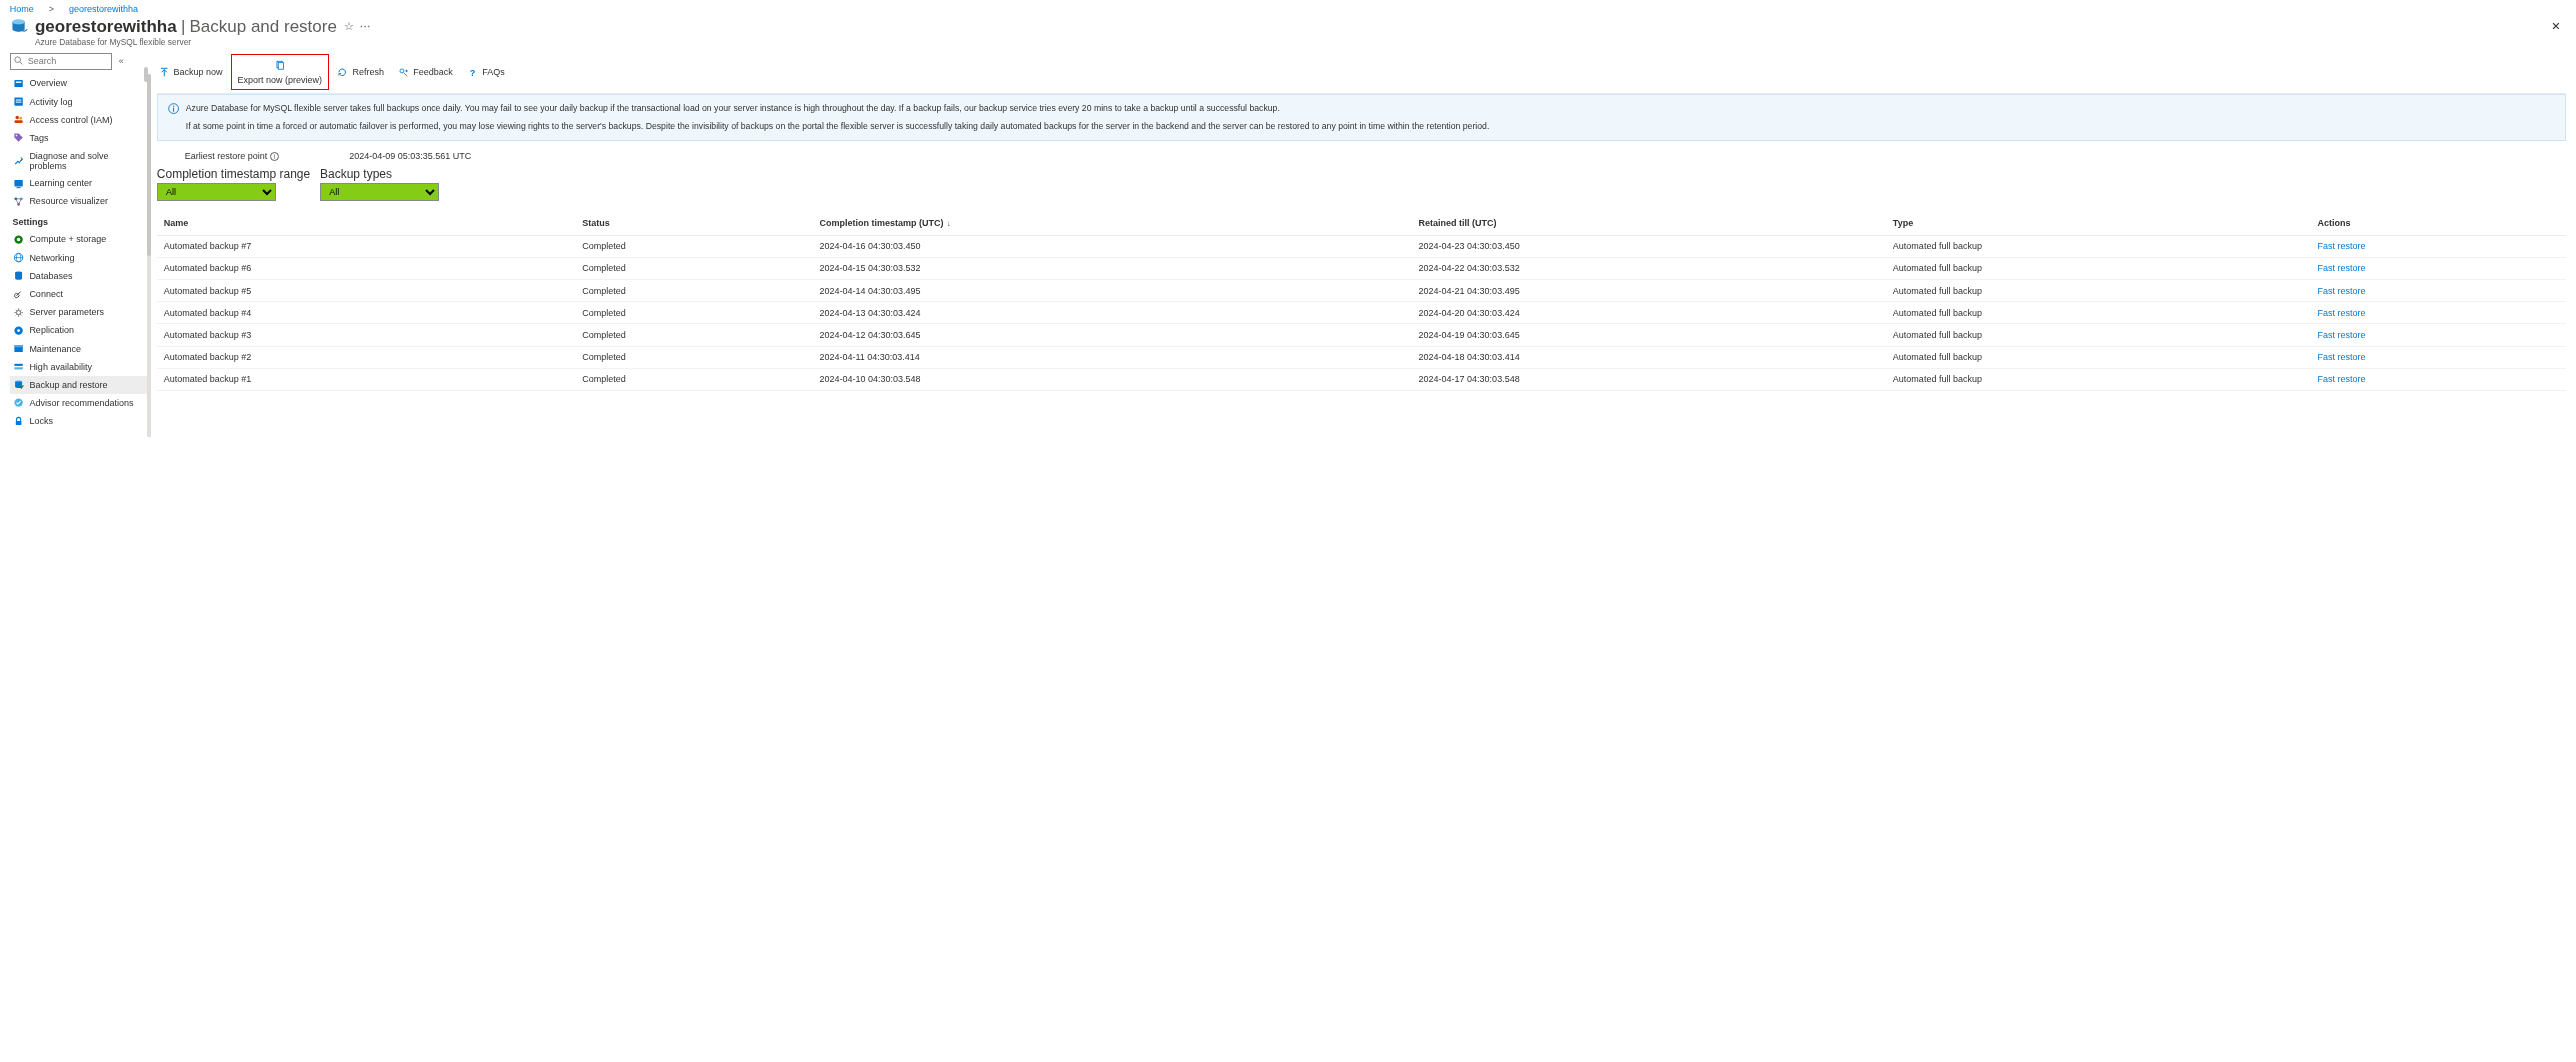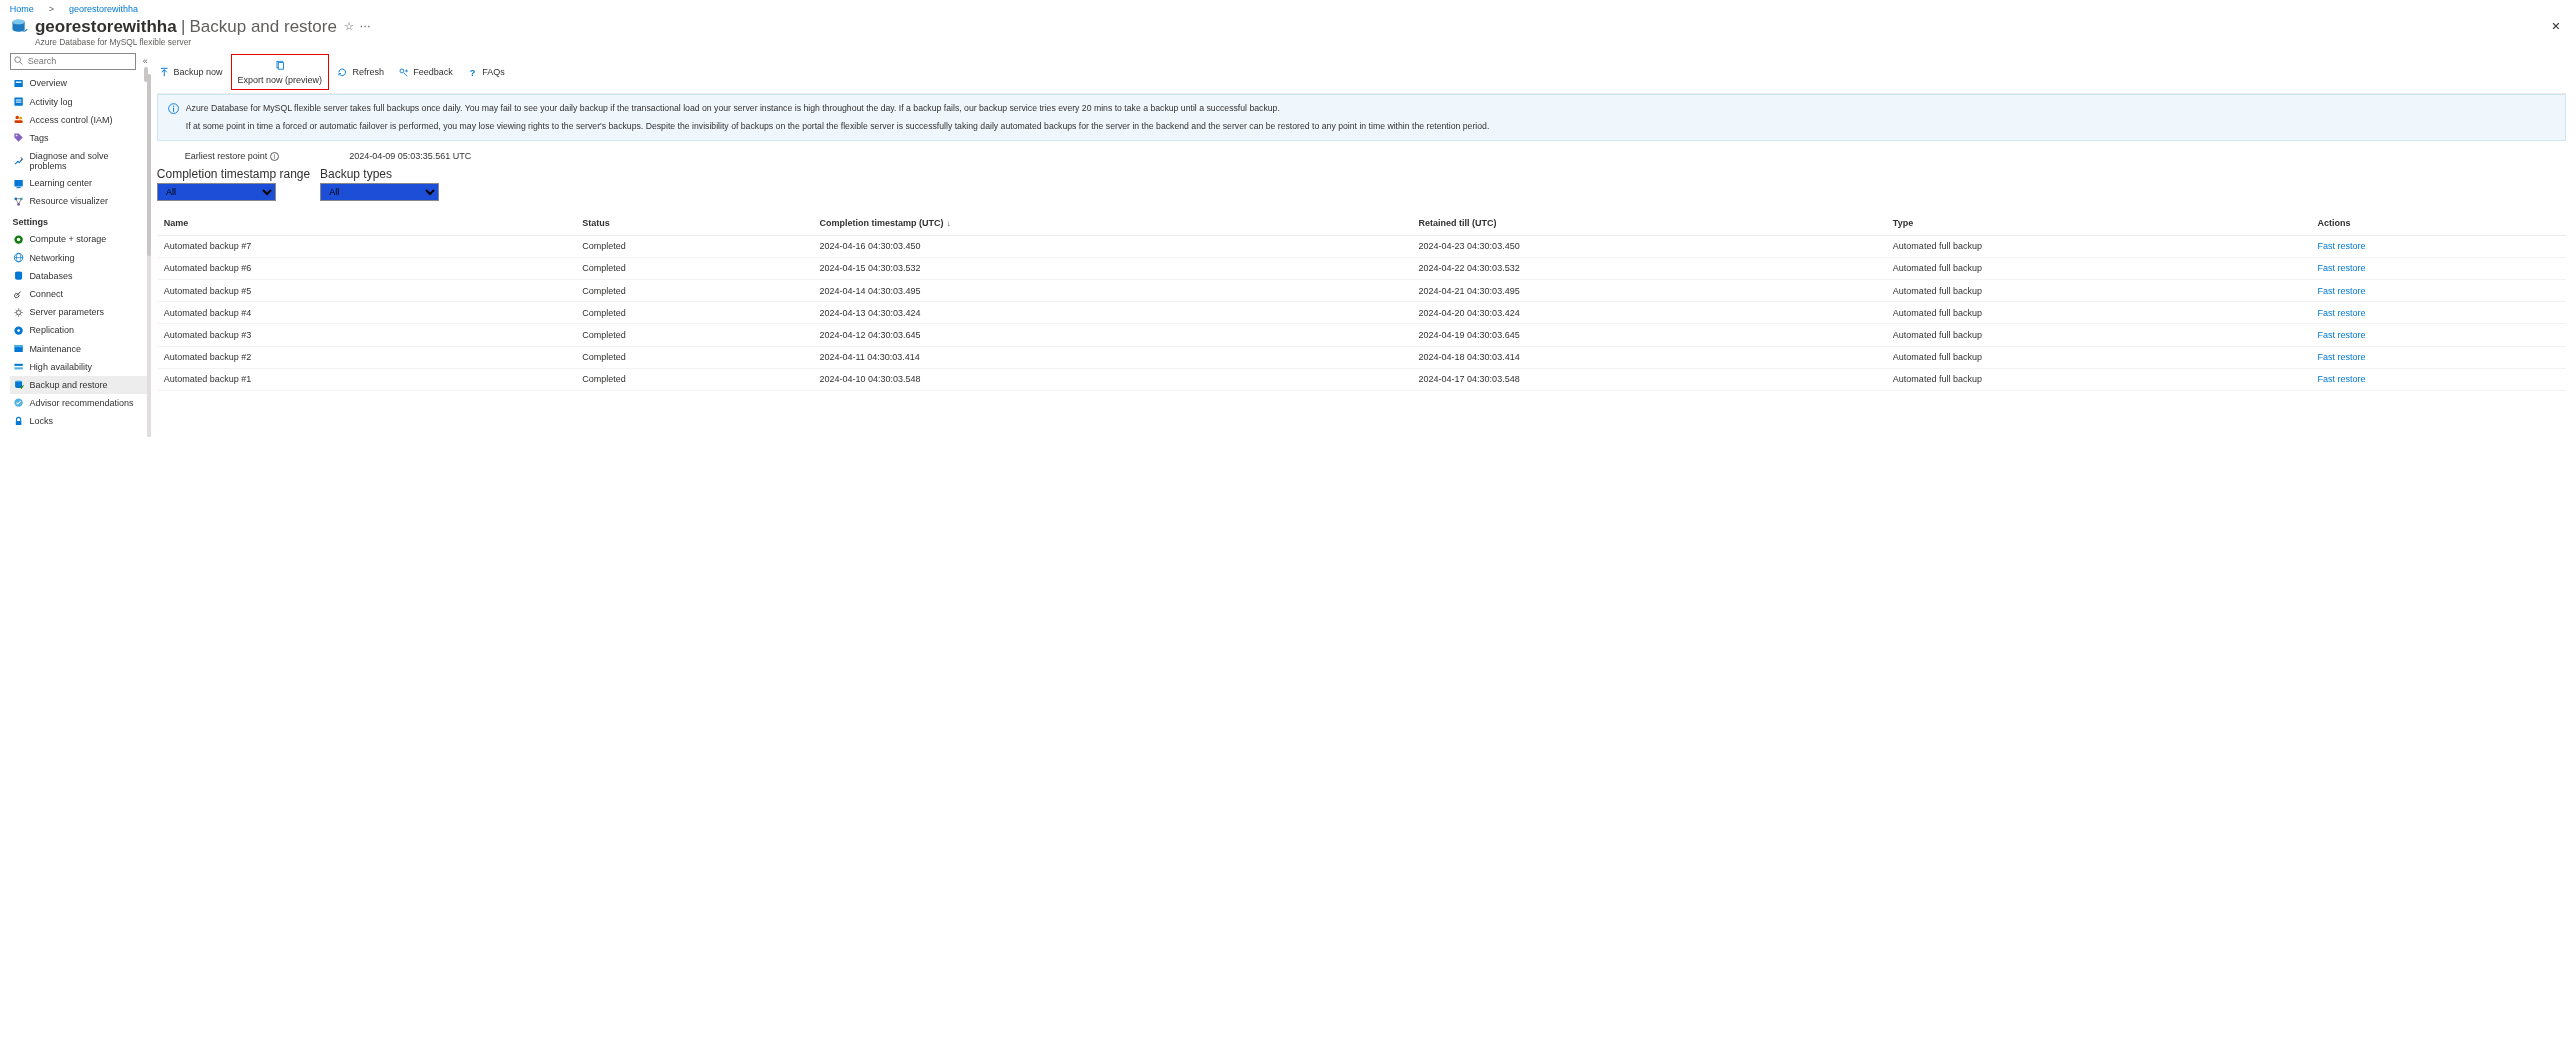--- a/index.html
+++ b/index.html
@@ -26,21 +26,21 @@
   .header .star { margin-left:7px; color:#605e5c; font-size:11.2px; cursor:pointer;}
   .header .more { margin-left:5.6px; color:#605e5c; font-size:11.2px; cursor:pointer; letter-spacing:0.7px;}
   .header .close { margin-left:auto; font-size:11.2px; color:#323130; cursor:pointer; padding:2.8px 5.6px;}
   .subheader { padding: 0 9.8px 5.6px 35px; font-size:8.4px; color:#605e5c; margin-top:-1.4px;}
 
   
   .body-row { display:flex; }
   .sidebar { width:147px; flex-shrink:0; padding: 0 0 7px 9.8px; position:relative;}
   .sidebar .search-wrap { position:relative; margin-bottom:4.2px; padding-right:7px; display:flex; align-items:center; gap:7px;}
   .sidebar input.search {
-    width: 126px; padding: 2.8px 4.2px 2.8px 17px; border:0.7px solid #8a8886; font-size:9px;
+    width: 102px; padding: 2.8px 4.2px 2.8px 17px; border:0.7px solid #8a8886; font-size:9px;
   }
   .sidebar .search-icon-pos { position:absolute; left:4.2px; top:3.5px; color:#605e5c; font-size:9px;}
   .sidebar .collapse-btn { color:#605e5c; cursor:pointer; font-size:9px;}
 
   .nav-scroll { position:absolute; right:-4.2px; top:21px; width:4.2px; height:370px; background:#e1dfdd; border-radius:2.1px;}
   .nav-scroll .thumb { position:absolute; top:0; width:4.2px; height:182px; background:#c8c6c4; border-radius:2.1px;}
 
   .nav-item { display:flex; align-items:center; gap:5.6px; padding:3.5px 5.6px 3.5px 2.8px; cursor:pointer; font-size:9px; border-radius:0;}
   .nav-item.selected { background:#ededed; }
   .nav-item .nicon { width:11.2px; height:11.2px; display:flex; align-items:center; justify-content:center; flex-shrink:0;}
@@ -57,21 +57,21 @@
   .desc { padding:8.4px 0 5.6px; font-size:9px;}
   .infobox { display:flex; gap:7px; background:#eff6fc; border:0.7px solid #cde6f7; padding:7px 9.8px; font-size:8.7px; color:#323130; line-height:1.5;}
   .infobox .info-icon { color:#0078d4; flex-shrink:0; margin-top:1.4px;}
 
   .meta-row { display:flex; gap:28px; padding:9.8px 0 2.8px; font-size:9px;}
   .meta-row .label { display:flex; align-items:center; gap:2.8px;margin-left:28px;}
   .meta-row .info-circle { font-size:8.4px; color:#605e5c; border:0.7px solid #605e5c; border-radius:50%; width:9px; height:9px; display:inline-flex; align-items:center; justify-content:center; font-size:6.3px;}
 
   .filters { display:flex; gap:9.8px; padding:2.8px 0 9.8px;}
   .filter-group label { display:block; font-size:12px; margin-bottom:2.1px;}
-  .filter-group select { width:119px; padding:2.1px 4.2px; border:0.7px solid #8a8886; font-size:9px; background:#1d4ed8;}
+  .filter-group select { width:119px; padding:2.1px 4.2px; border:0.7px solid #8a8886; font-size:9px; background:#84cc16;}
 
   .ext-link-icon { font-size:7.7px; margin-left:1.4px;}
 
   table.data { width:100%; border-collapse:collapse; font-size:9px;}
   table.data th { text-align:left; font-weight:600; padding:7px 7px; border-bottom:0.7px solid #edebe9;}
   table.data th .sort { font-size:7.7px; margin-left:1.4px;}
   table.data td { padding:5.6px 7px; border-bottom:0.7px solid #f3f2f1;}
   table.data td.action a { color:#0078d4;}
 
   svg { display:block; }

